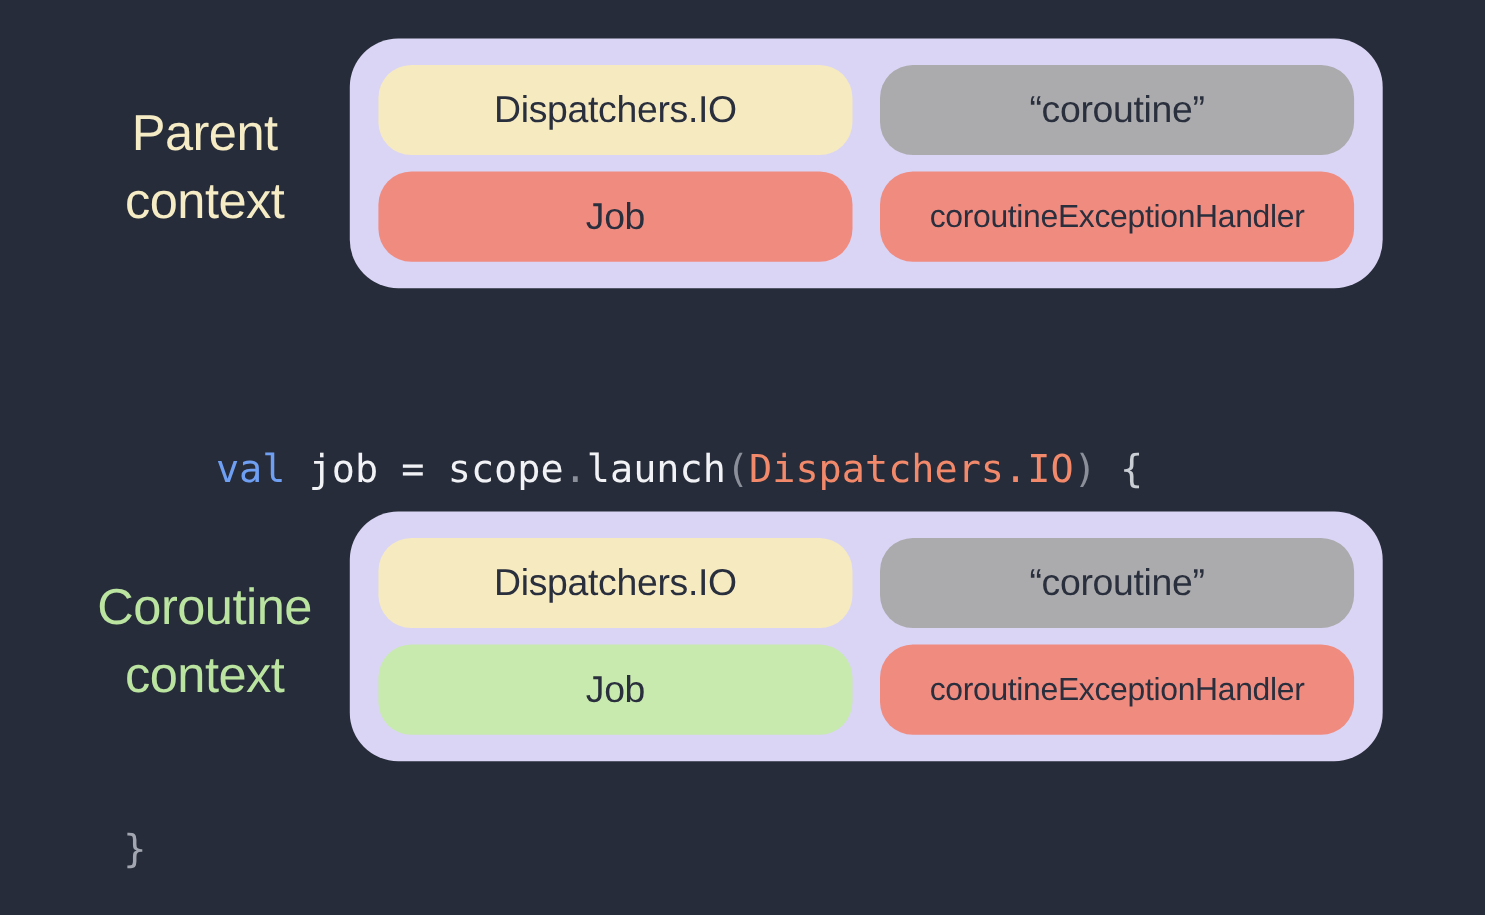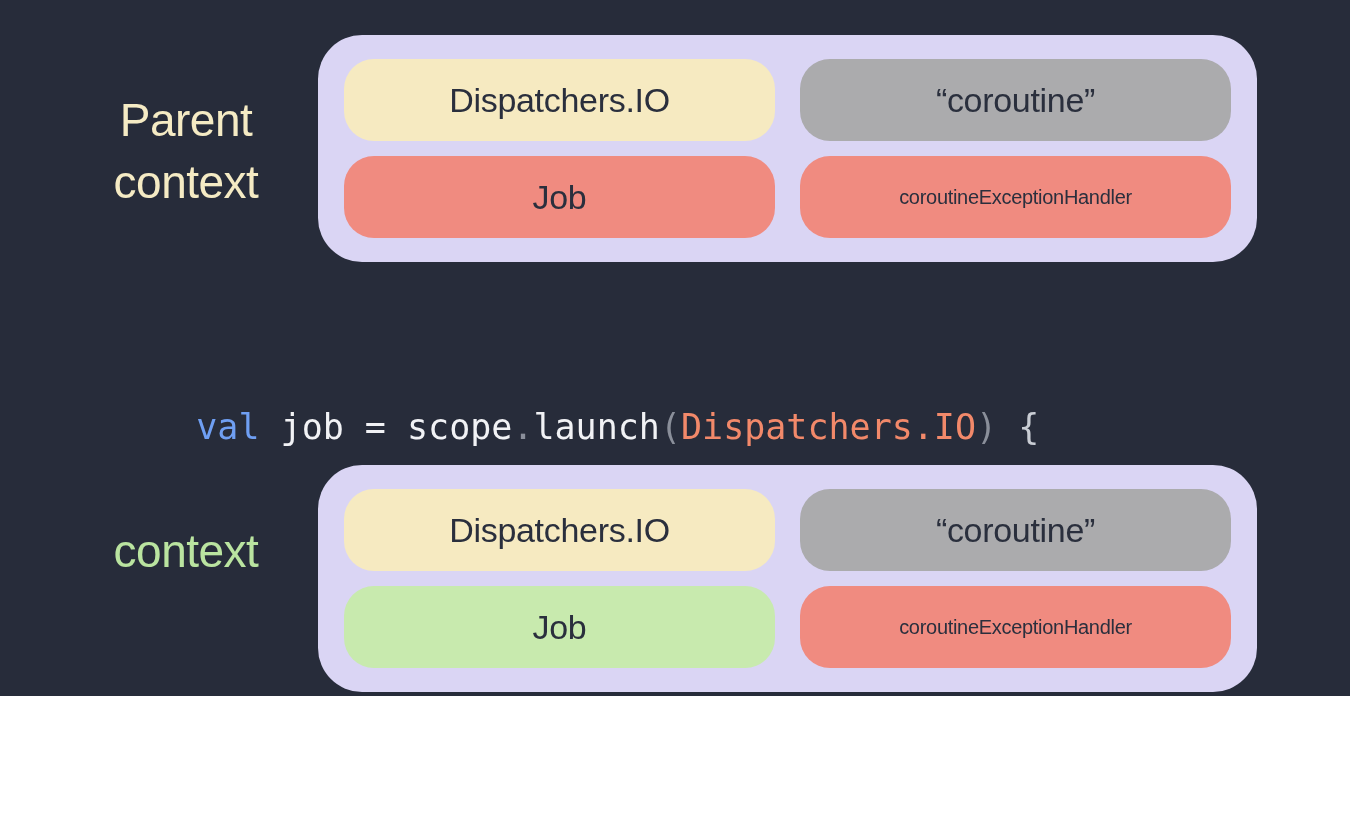--- a/index.html
+++ b/index.html
@@ -5,21 +5,21 @@
   html, body {
     margin: 0;
     padding: 0;
   }
   body {
     font-family: "Liberation Sans", sans-serif;
   }
   .canvas {
     position: relative;
     width: 1350px;
-    height: 696px;
+    height: 832px;
     overflow: hidden;
   }
   .ctx-label {
     position: absolute;
     left: 36px;
     width: 300px;
     text-align: center;
     font-size: 46px;
     line-height: 62px;
     font-weight: 500;
@@ -44,21 +44,21 @@
   .pill {
     border-radius: 30px;
     display: flex;
     align-items: center;
     justify-content: center;
     font-size: 34px;
     font-weight: 500;
     letter-spacing: -0.3px;
     white-space: nowrap;
   }
-  .pill.pill-small { font-size: 20px; }
+  .pill.pill-small { font-size: 29px; }
   .code-line {
     position: absolute;
     left: 112px;
     top: 364px;
     font-family: "DejaVu Sans Mono", "Liberation Mono", monospace;
     font-size: 35px;
     line-height: 42px;
     white-space: pre;
   }
   .closing-brace {
@@ -85,20 +85,21 @@
     <div class="pill" style="background: rgb(171, 171, 173);">“coroutine”</div>
     <div class="pill" style="background: rgb(240, 139, 128);">Job</div>
     <div class="pill pill-small" style="background: rgb(240, 139, 128);">coroutineExceptionHandler</div>
   </div>
 
   <div class="code-line">
     <span style="color: rgb(111, 159, 243);">val</span><span style="color: rgb(241, 242, 245);"> job = scope</span><span style="color: rgb(138, 143, 154);">.</span><span style="color: rgb(241, 242, 245);">launch</span><span style="color: rgb(138, 143, 154);">(</span><span style="color: rgb(242, 137, 106);">Dispatchers.IO</span><span style="color: rgb(138, 143, 154);">)</span><span style="color: rgb(201, 205, 212);"> {</span>
   </div>
 
   <div class="ctx-label coroutine" style="color: rgb(186, 228, 160);">
+    <div>Coroutine</div>
     <div>context</div>
   </div>
 
   <div class="ctx-box bottom" style="background: rgb(218, 213, 244); color: rgb(42, 47, 61);">
     <div class="pill" style="background: rgb(246, 234, 193);">Dispatchers.IO</div>
     <div class="pill" style="background: rgb(171, 171, 173);">“coroutine”</div>
     <div class="pill" style="background: rgb(200, 234, 174);">Job</div>
     <div class="pill pill-small" style="background: rgb(240, 139, 128);">coroutineExceptionHandler</div>
   </div>
 

